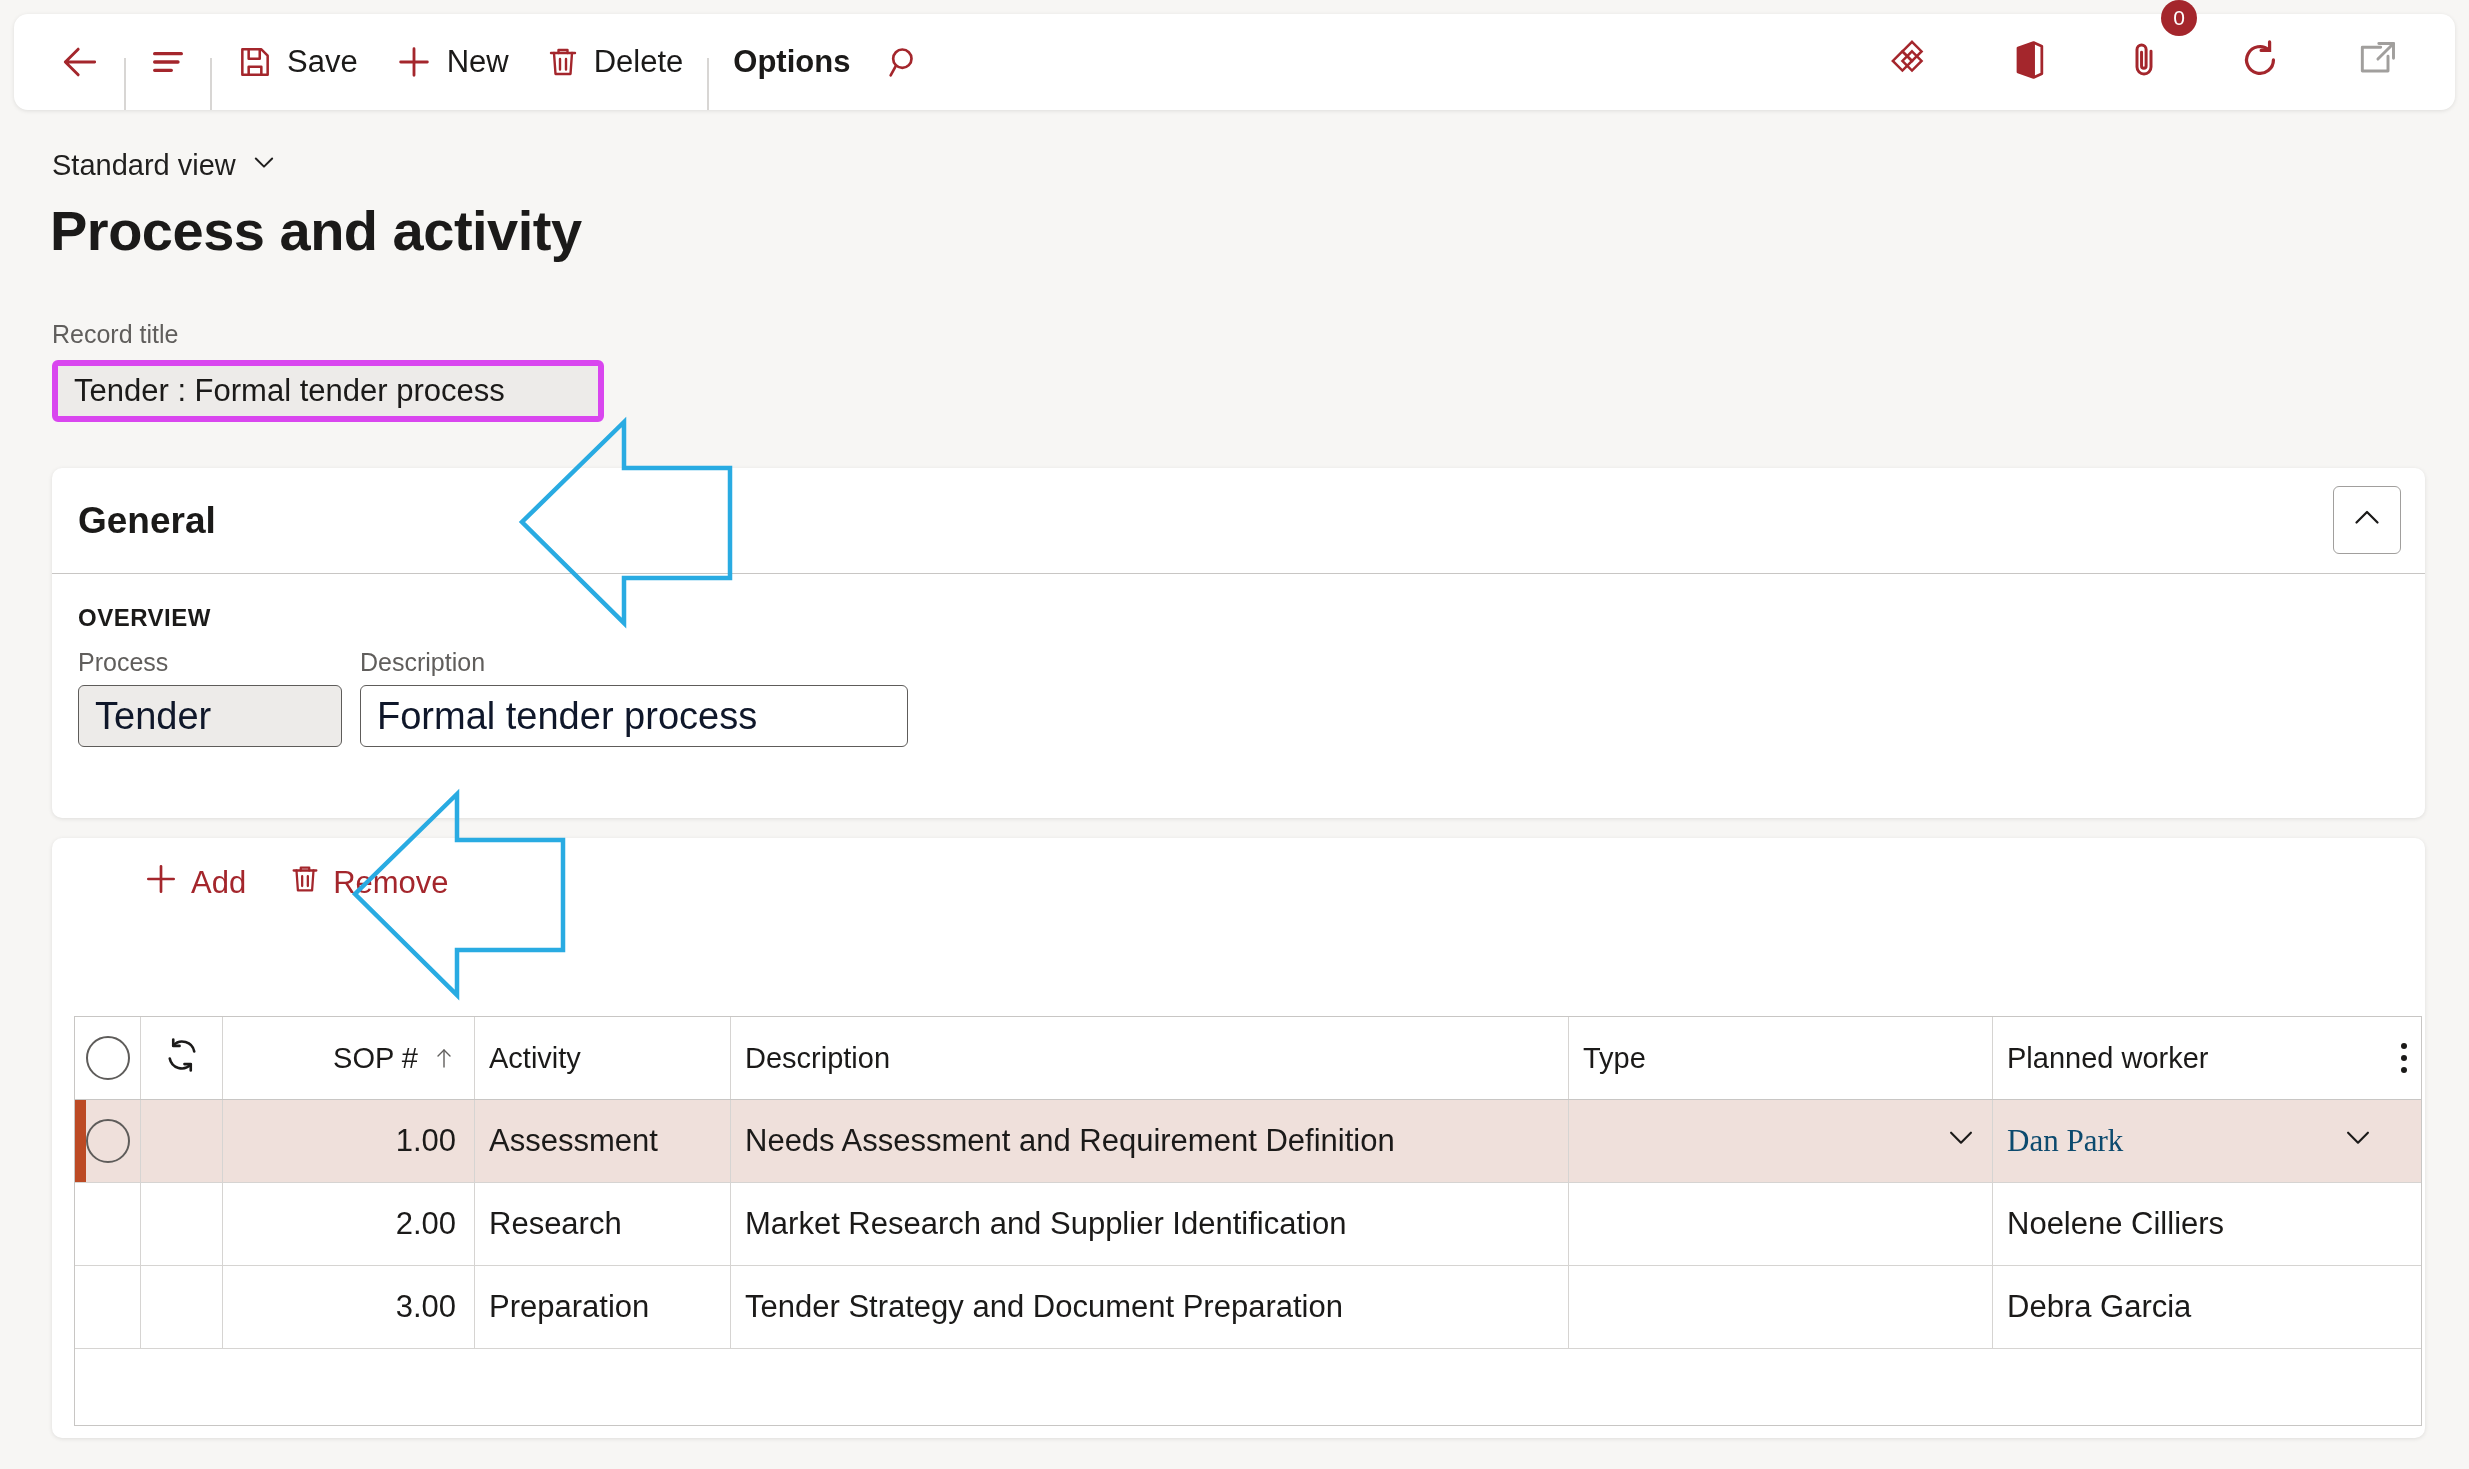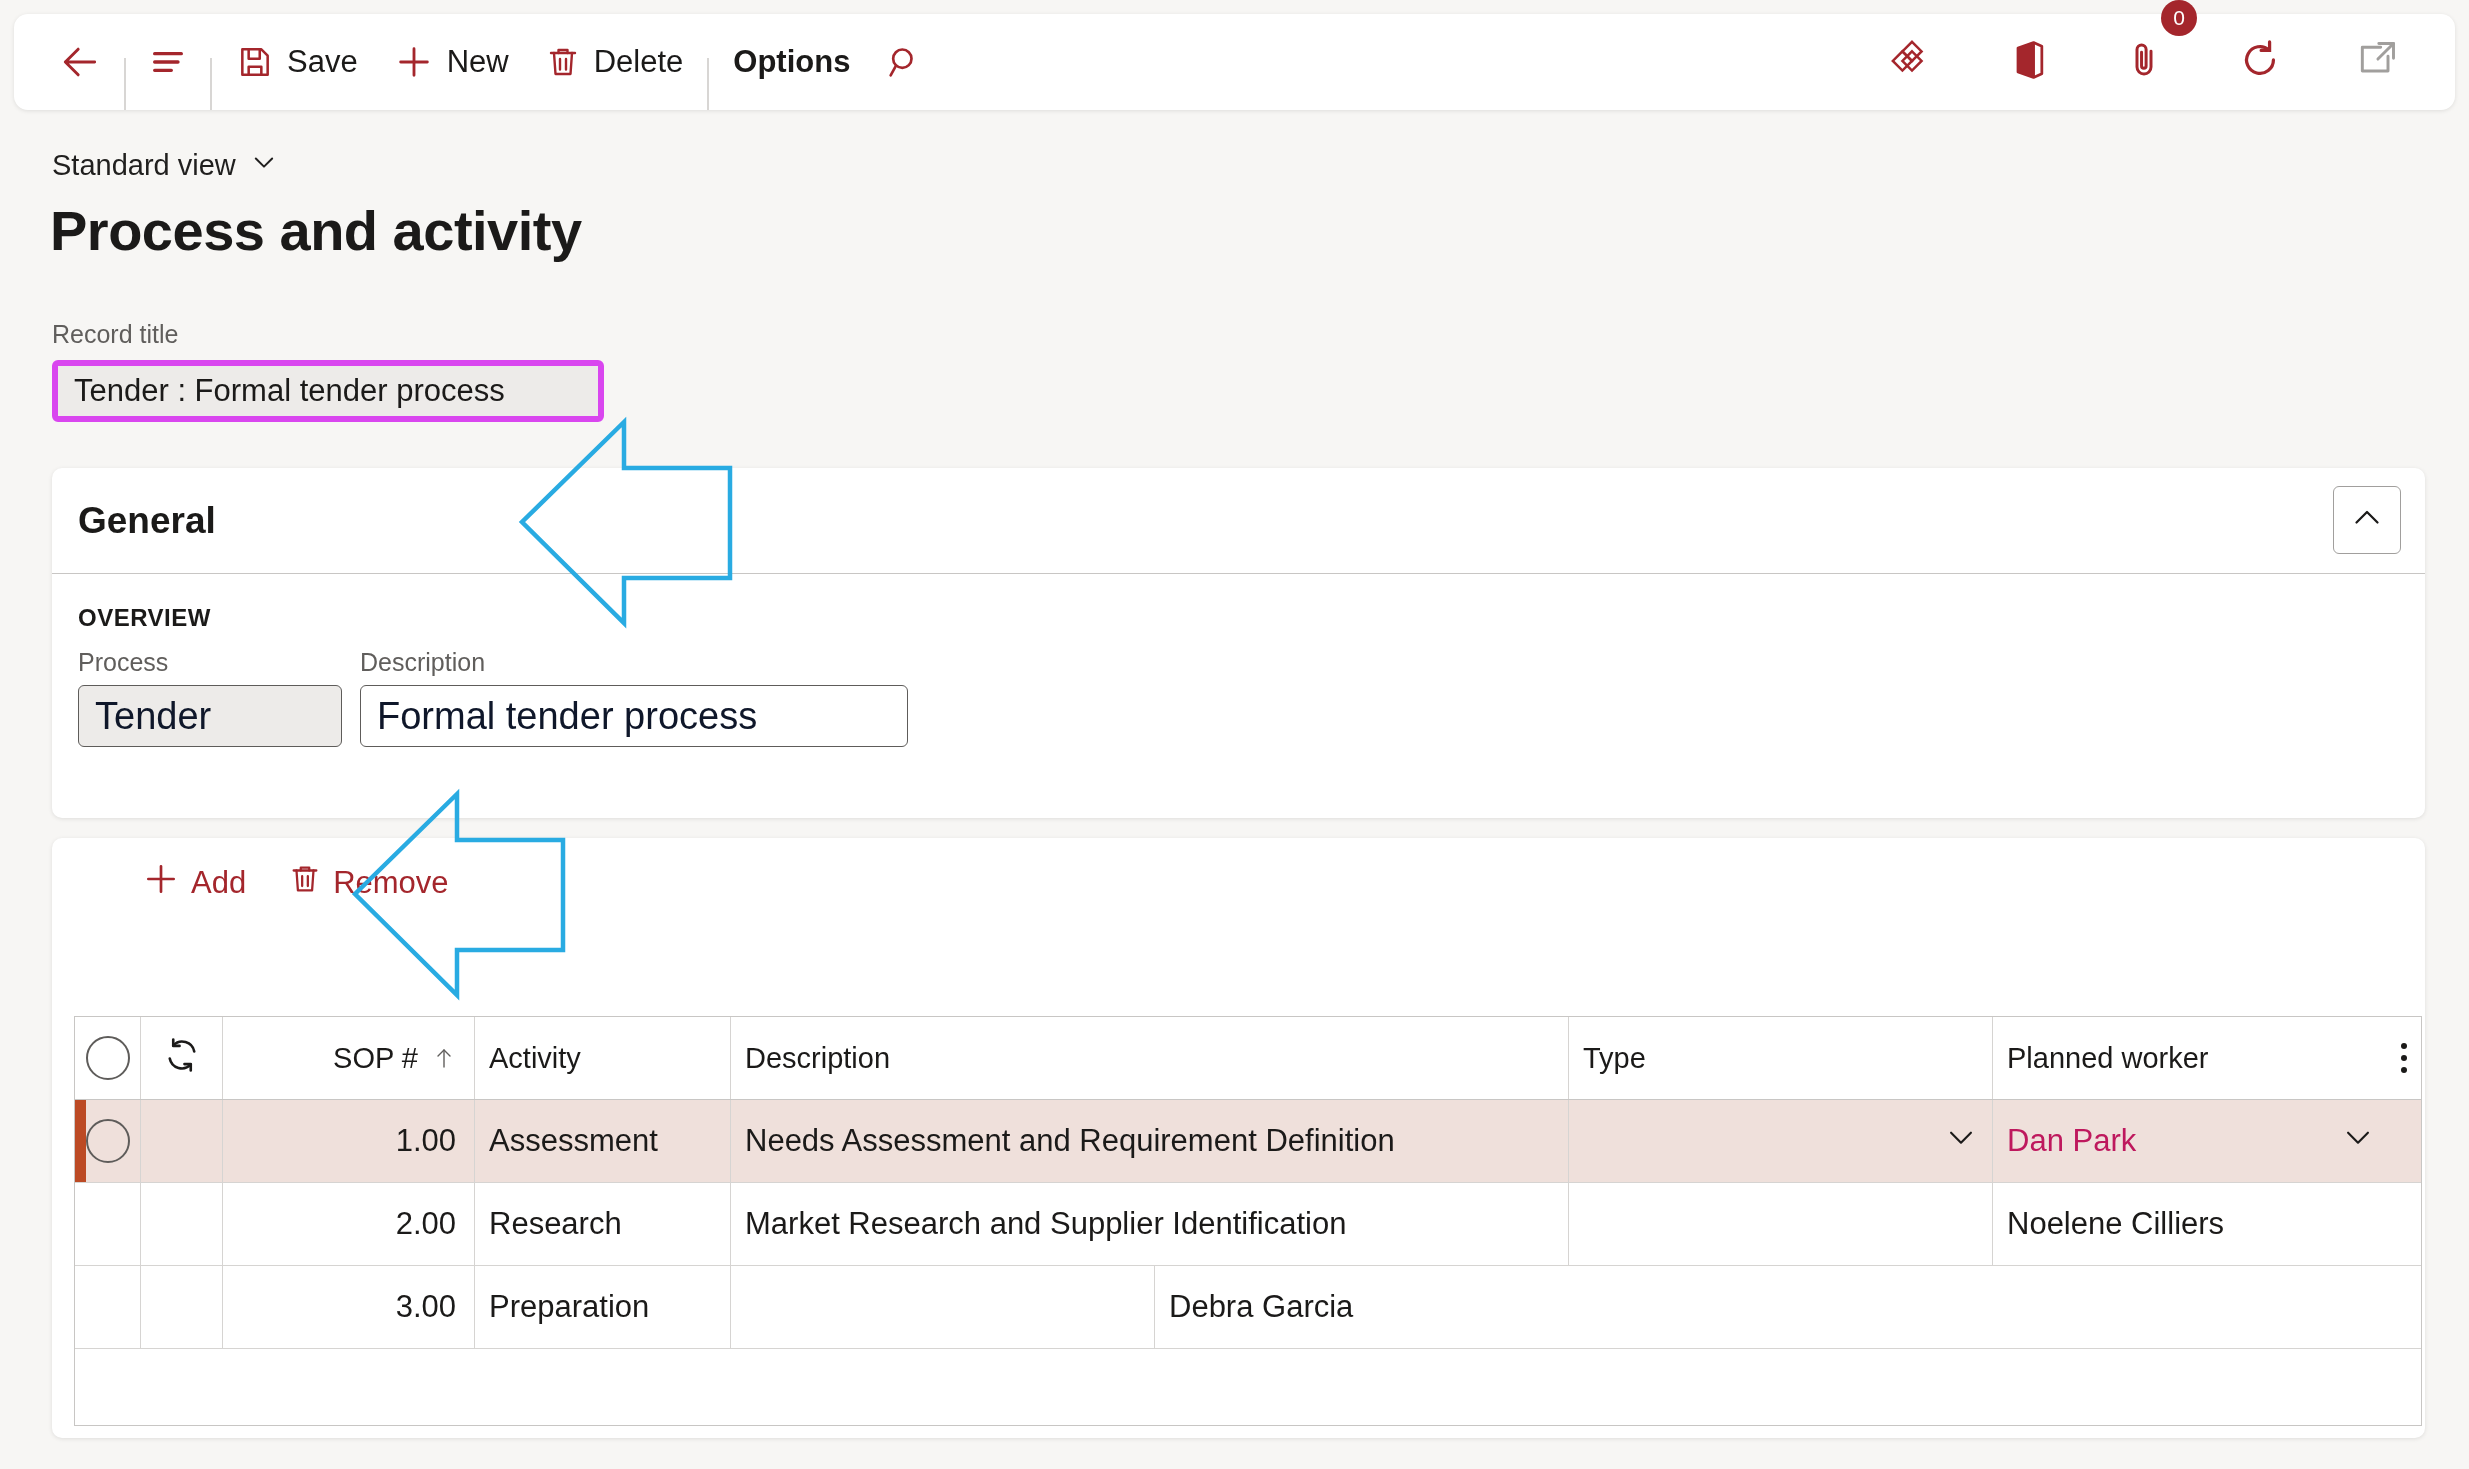--- a/index.html
+++ b/index.html
@@ -140,21 +140,21 @@
   .c-act    { width: 256px; }
   .c-desc   { width: 838px; }
   .c-type   { width: 424px; }
   .c-worker { width: 228px; flex: 1; }
 
   .grow.selected { background: #EFE0DB; position: relative; }
   .sel-marker { position: absolute; left: 0; top: 0; width: 11px; height: 100%; background: #BC4A24; }
   .circle-icon { width: 44px; height: 44px; border: 2px solid #5E5C5A; border-radius: 50%; }
   .chev-cell { display: flex; align-items: center; width: 100%; }
   .chev-cell .val { flex: 1; }
-  .lookup-link { color: #be185d; }
+  .lookup-link { color: #0c4a6e; font-family: Liberation Serif, serif; }
   .sortarrow { margin-left: 14px; color: #605E5C; display: inline-flex; }
   .kebab { display: flex; flex-direction: column; gap: 6px; align-items: center; margin-left: auto; }
   .kebab i { width: 6px; height: 6px; border-radius: 50%; background: #1B1A19; display: block; }
 
   
   .anno { position: absolute; pointer-events: none; }
   #anno-general { left: 512px; top: 410px; width: 240px; height: 225px; }
   #anno-activities { left: 345px; top: 782px; width: 240px; height: 225px; }
 </style>
 </head>
@@ -432,20 +432,21 @@
       <div class="gcell c-desc">Market Research and Supplier Identification</div>
       <div class="gcell c-type"></div>
       <div class="gcell c-worker last">Noelene Cilliers</div>
     </div>
 
     <div class="grow data">
       <div class="gcell c-sel"></div>
       <div class="gcell c-refresh"></div>
       <div class="gcell c-sop">3.00</div>
       <div class="gcell c-act">Preparation</div>
+      <div class="gcell c-desc">Tender Strategy and Document Preparation</div>
       <div class="gcell c-type"></div>
       <div class="gcell c-worker last">Debra Garcia</div>
     </div>
 
     <div class="grow footer">
       <div class="gcell c-worker last" style="width:100%"></div>
     </div>
   </div>
 
   <svg class="anno" id="anno-general" viewBox="0 0 240 225">

